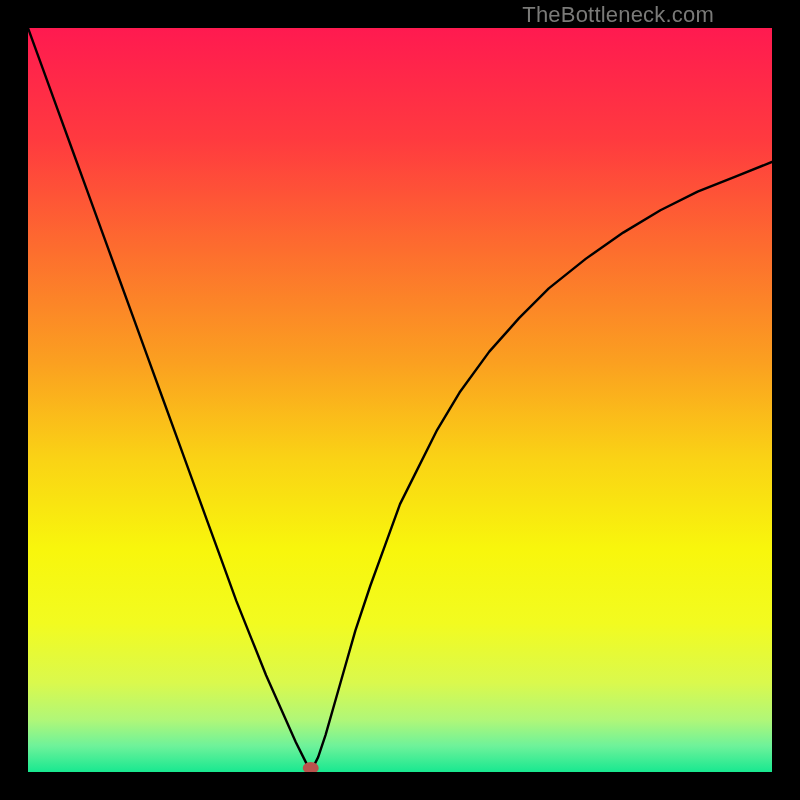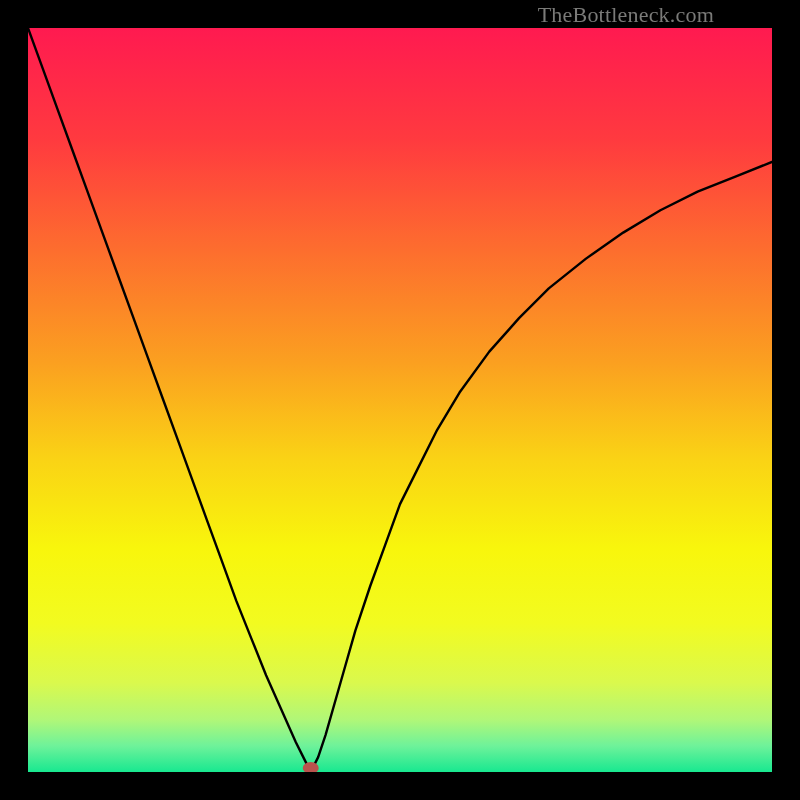--- a/index.html
+++ b/index.html
@@ -9,21 +9,20 @@
     height: 800px;
     background: #000;
     overflow: hidden;
     font-family: Arial, Helvetica, sans-serif;
   }
   .outer {
     position: relative;
     width: 720px;
     height: 800px;
     background: #000;
-    font-family: Liberation Serif, serif;
   }
   .plot {
     position: absolute;
     left: 28px;
     top: 28px;
     width: 744px;
     height: 744px;
   }
   .plot svg {
     display: block;

